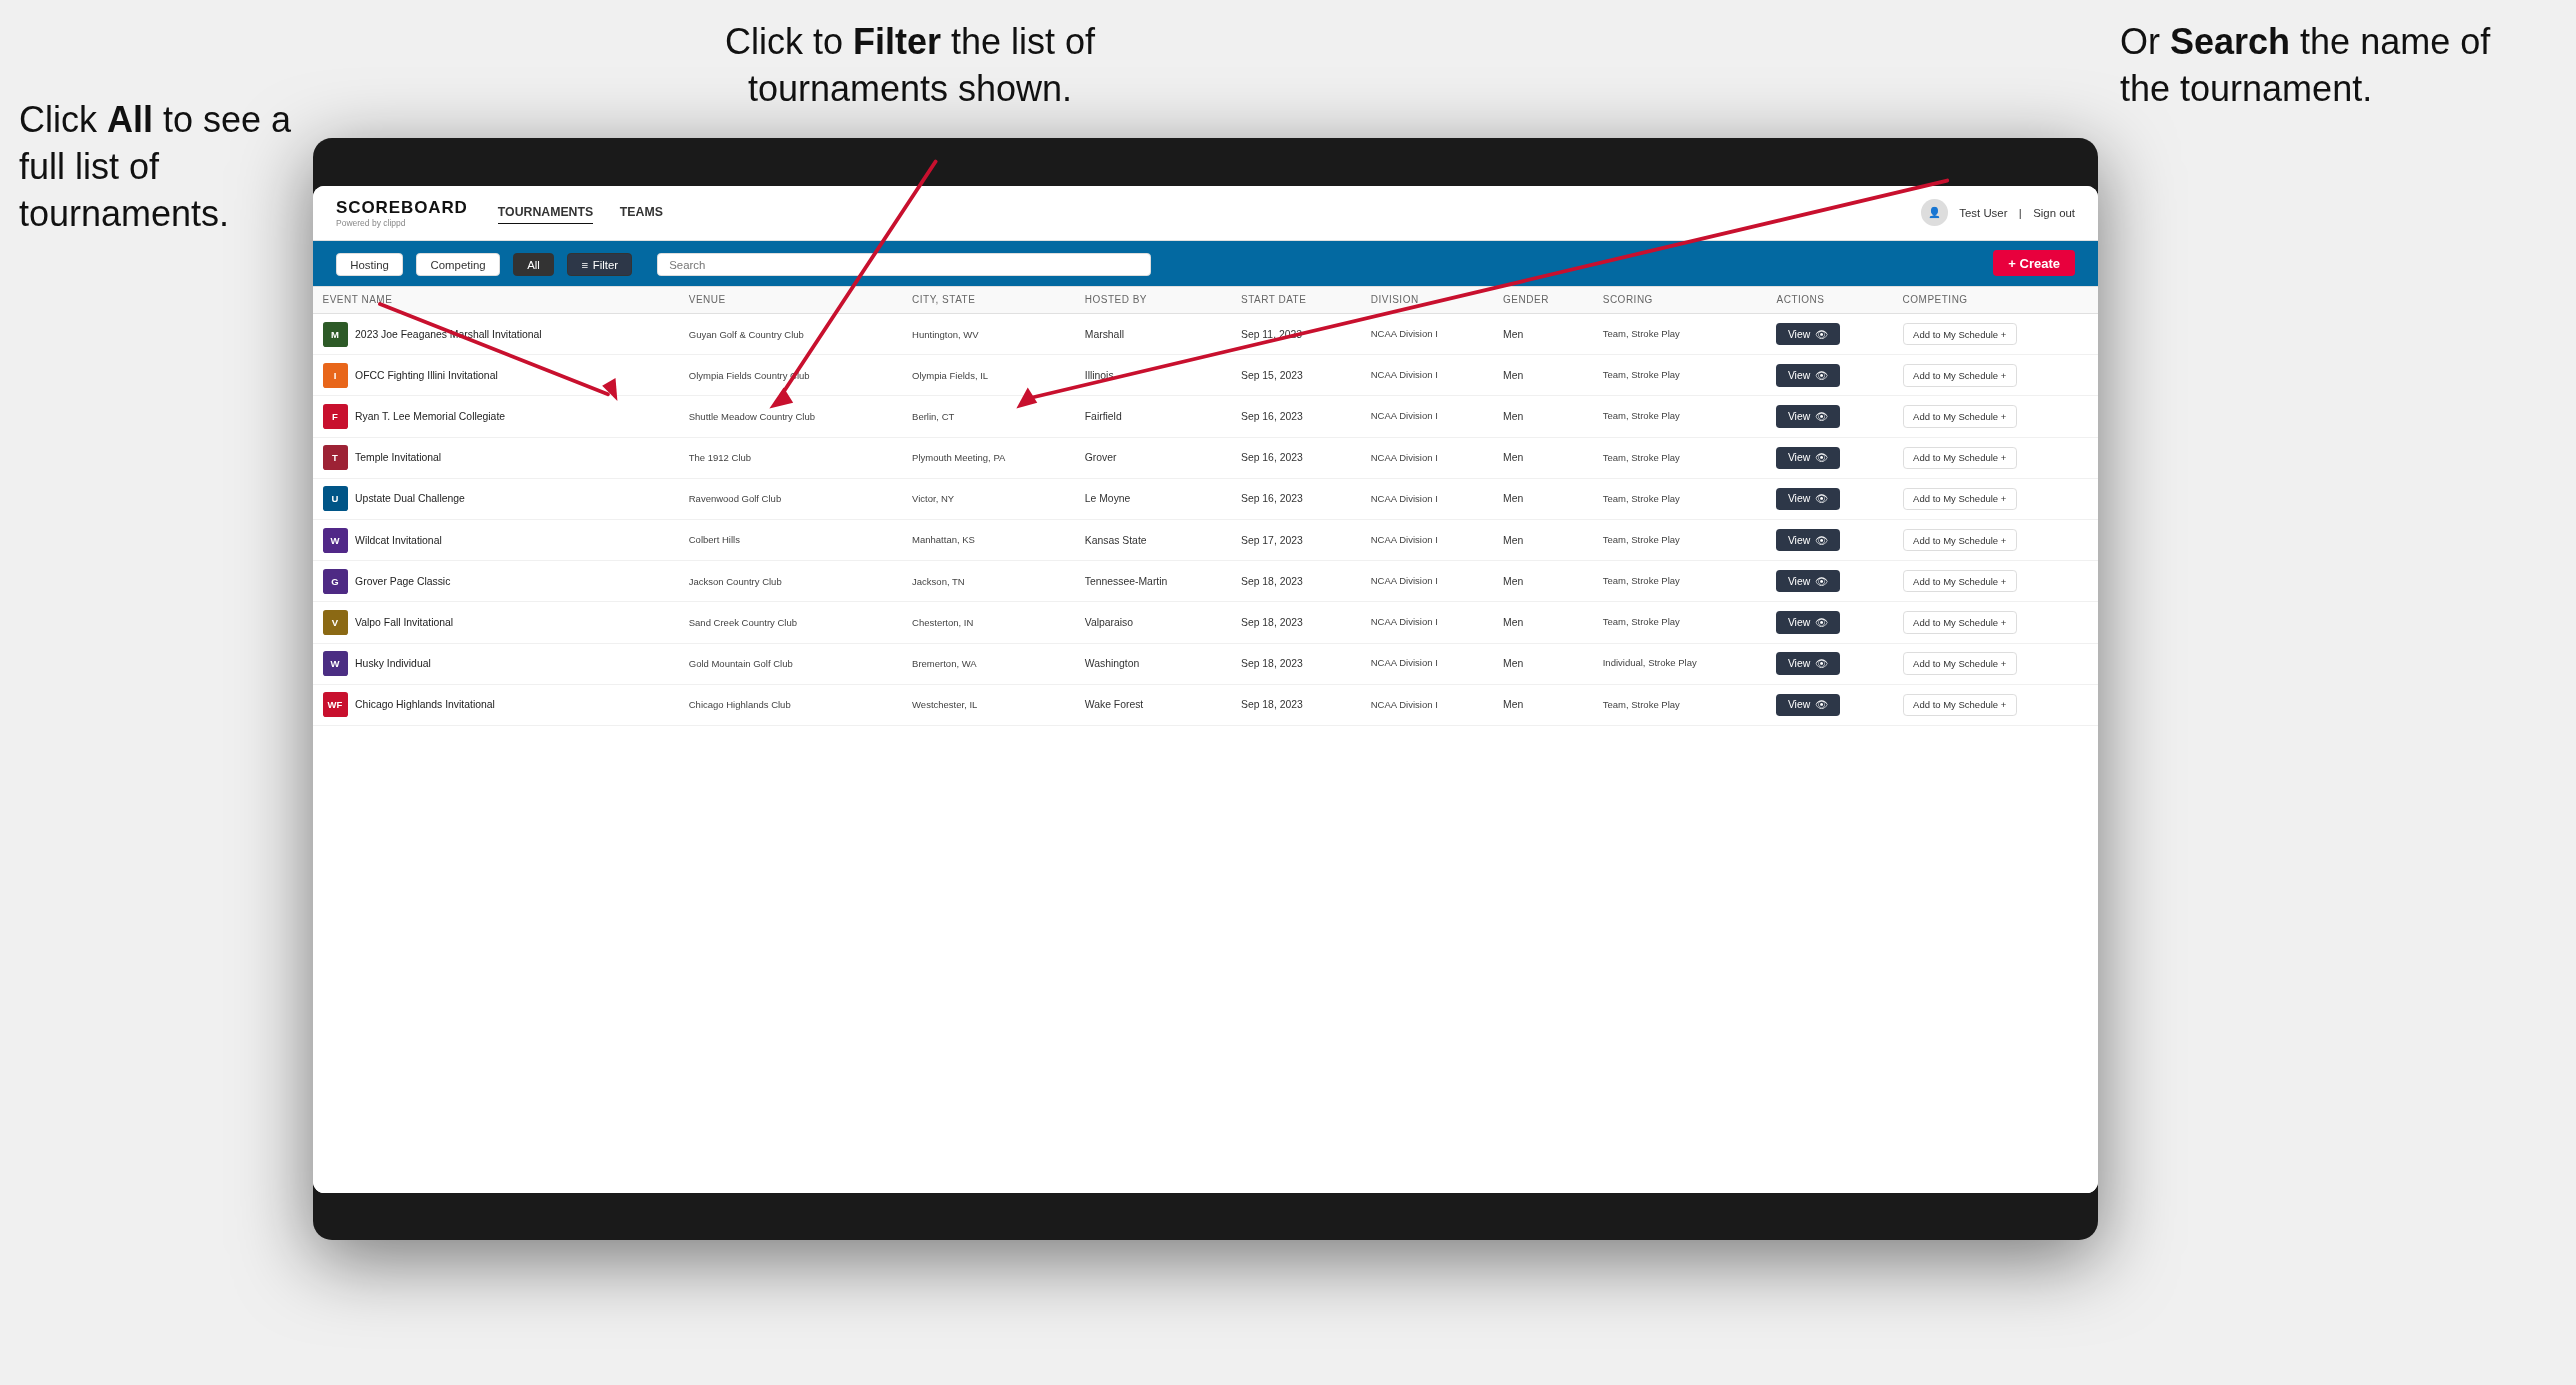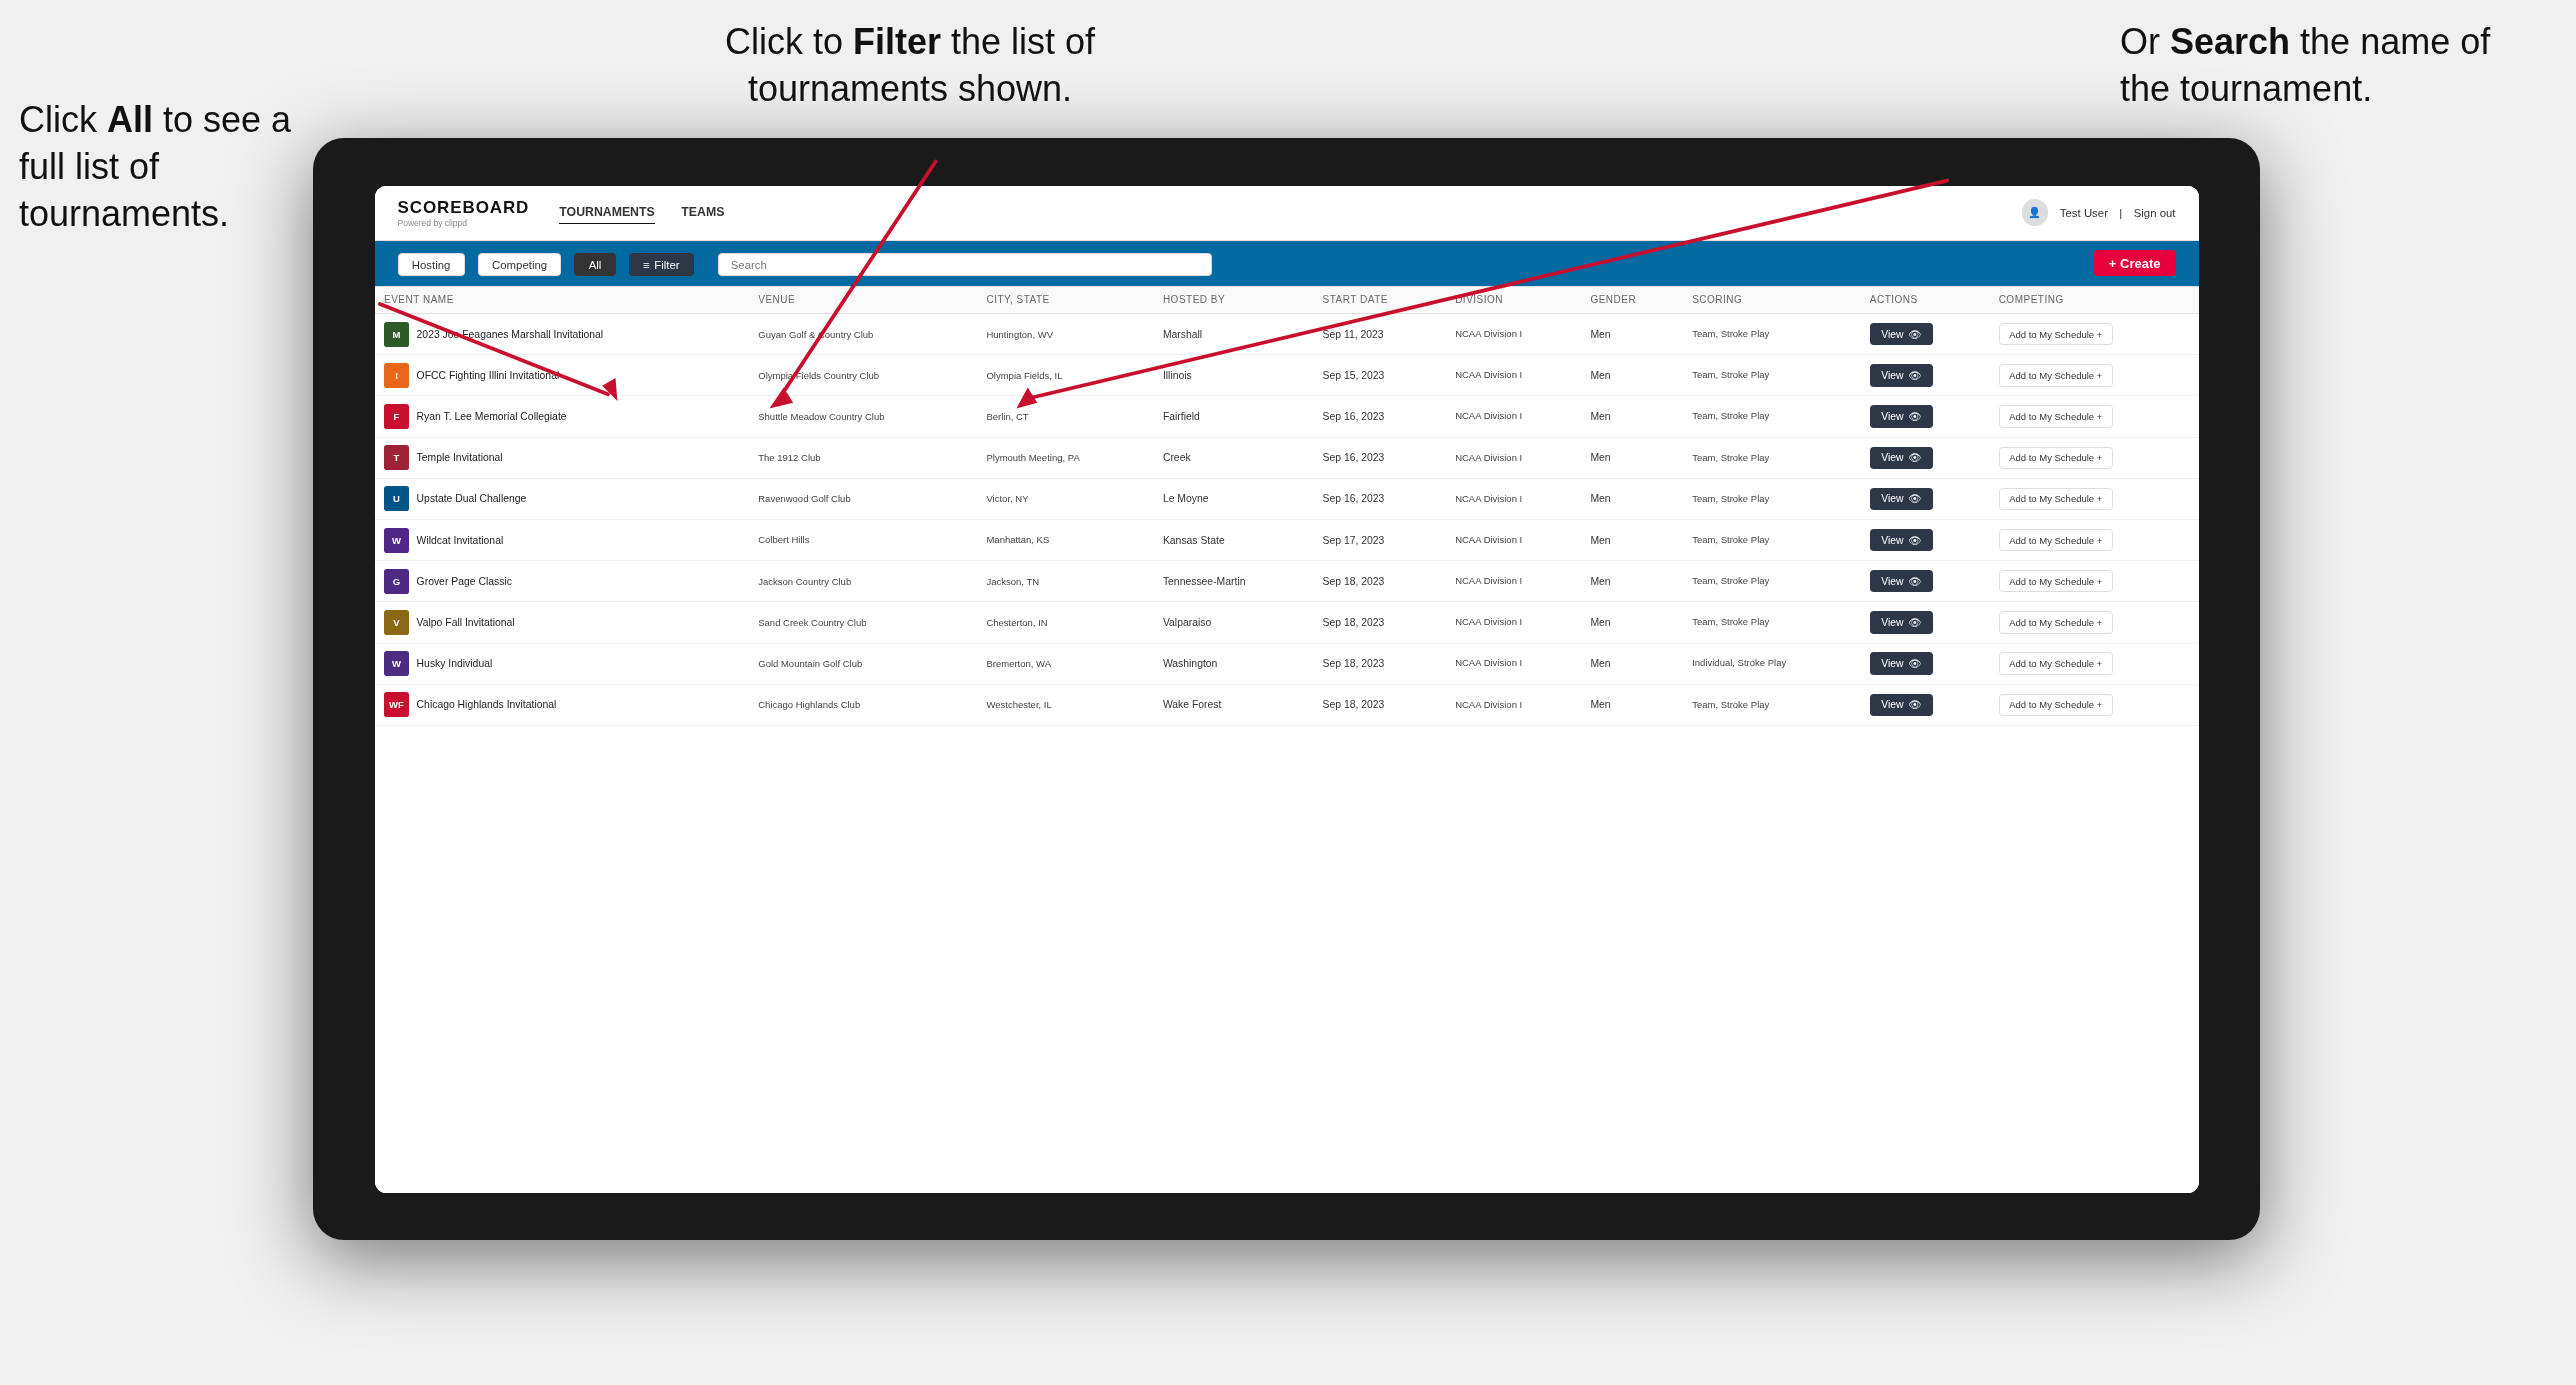--- a/index.html
+++ b/index.html
@@ -37,24 +37,24 @@
       top: 97px;
       left: 19px;
       width: 304px;
     }
 
     
     .tablet-frame {
       position: absolute;
       top: 138px;
       left: 313px;
-      width: 1947px;
+      width: 1785px;
       height: 1102px;
       background: #1a1a1a;
-      border-radius: 31px;
+      border-radius: 19px;
       box-shadow: 0 19px 76px rgba(0,0,0,0.5);
       display: flex;
       align-items: center;
       justify-content: center;
     }
 
     .tablet-screen {
       width: 1824px;
       height: 1007px;
       background: #f5f5f5;
@@ -421,21 +421,21 @@
     </tr>
             <tr>
       <td>
         <div class="event-cell">
           <div class="team-logo" style="background:#9d2235;color:#fff;">T</div>
           <span class="event-name">Temple Invitational</span>
         </div>
       </td>
       <td><span class="venue-text">The 1912 Club</span></td>
       <td><span class="venue-text">Plymouth Meeting, PA</span></td>
-      <td>Creek</td>
+      <td>Grover</td>
       <td>Sep 16, 2023</td>
       <td><span class="division-text">NCAA Division I</span></td>
       <td>Men</td>
       <td><span class="scoring-text">Team, Stroke Play</span></td>
       <td>
         <button class="view-btn">
           View <span>👁</span>
         </button>
       </td>
       <td>

